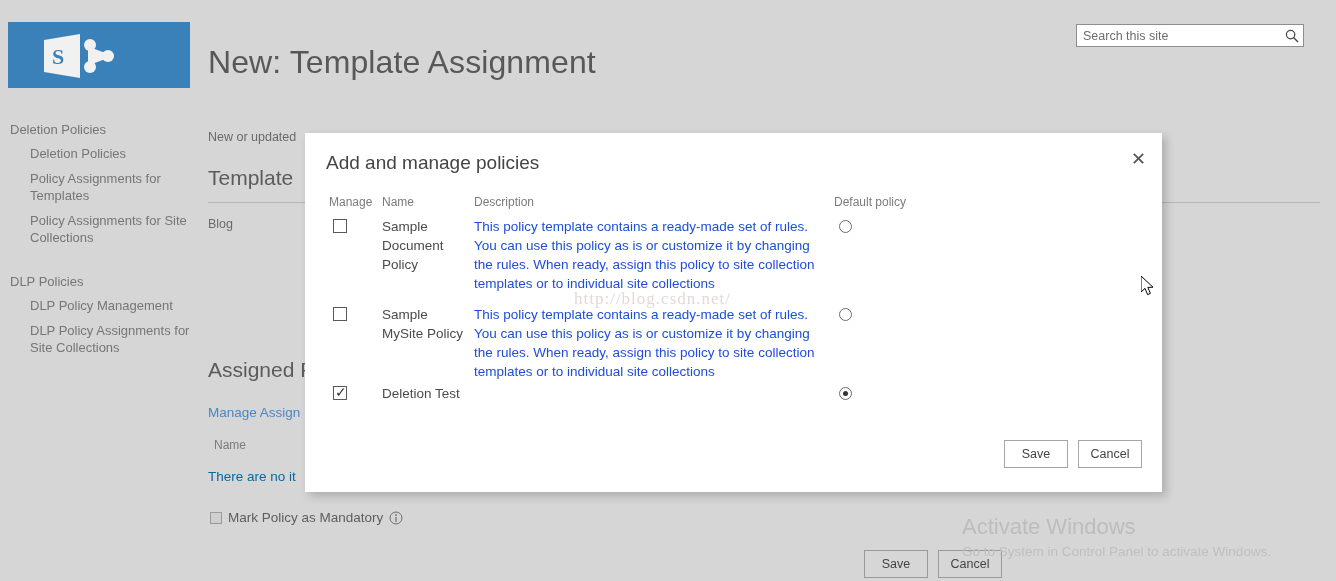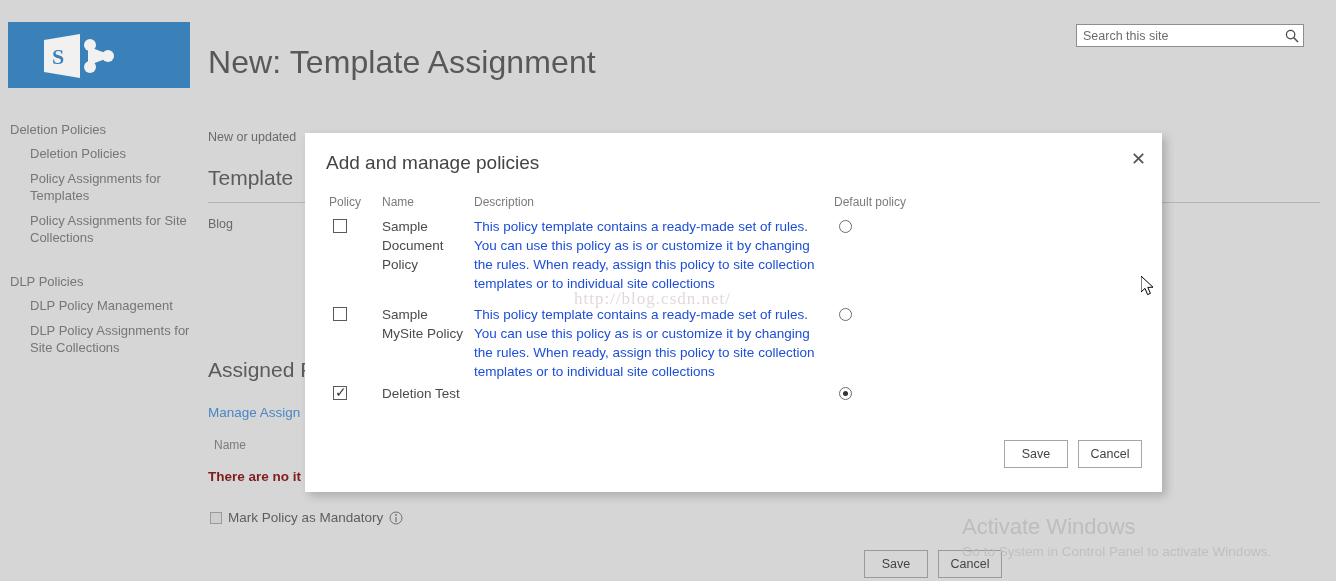--- a/index.html
+++ b/index.html
@@ -73,21 +73,21 @@
   .link-mgr{
     position:absolute; left:208px; top:405px;
     font-size:13.5px; color:#4a87c4; cursor:pointer;
   }
   .col-name{
     position:absolute; left:214px; top:438px;
     font-size:12px; color:#7b7b7b;
   }
   .empty-row{
     position:absolute; left:208px; top:469px;
-    font-size:13.5px; color:#7f1d1d;font-weight:bold;
+    font-size:13.5px; color:#0369a1;
   }
   .mandatory{
     position:absolute; left:210px; top:510px;
     font-size:13.5px; color:#5e5e5e;
     display:flex; align-items:center; gap:6px;
   }
   .mand-box{
     width:12px; height:12px; border:1px solid #9b9b9b; background:#cfcfcf;
     display:inline-block;
   }
@@ -255,21 +255,21 @@
   <div class="dlg-title">Add and manage policies</div>
   <div class="dlg-close">
     <svg width="11" height="11" viewBox="0 0 11 11">
       <line x1="0.8" y1="0.8" x2="10.2" y2="10.2" stroke="#555" stroke-width="1.8"></line>
       <line x1="10.2" y1="0.8" x2="0.8" y2="10.2" stroke="#555" stroke-width="1.8"></line>
     </svg>
   </div>
 
   <div class="tbl">
     <div class="tbl-head">
-      <span class="c-sel">Policy</span>
+      <span class="c-sel">Manage</span>
       <span class="c-name">Name</span>
       <span class="c-desc">Description</span>
       <span class="c-def">Default policy</span>
     </div>
 
     <div class="row" style="height:88px;">
       <span class="cell-sel">
         <span class="cb"></span>
       </span>
       <span class="cell-name">Sample Document Policy</span>

